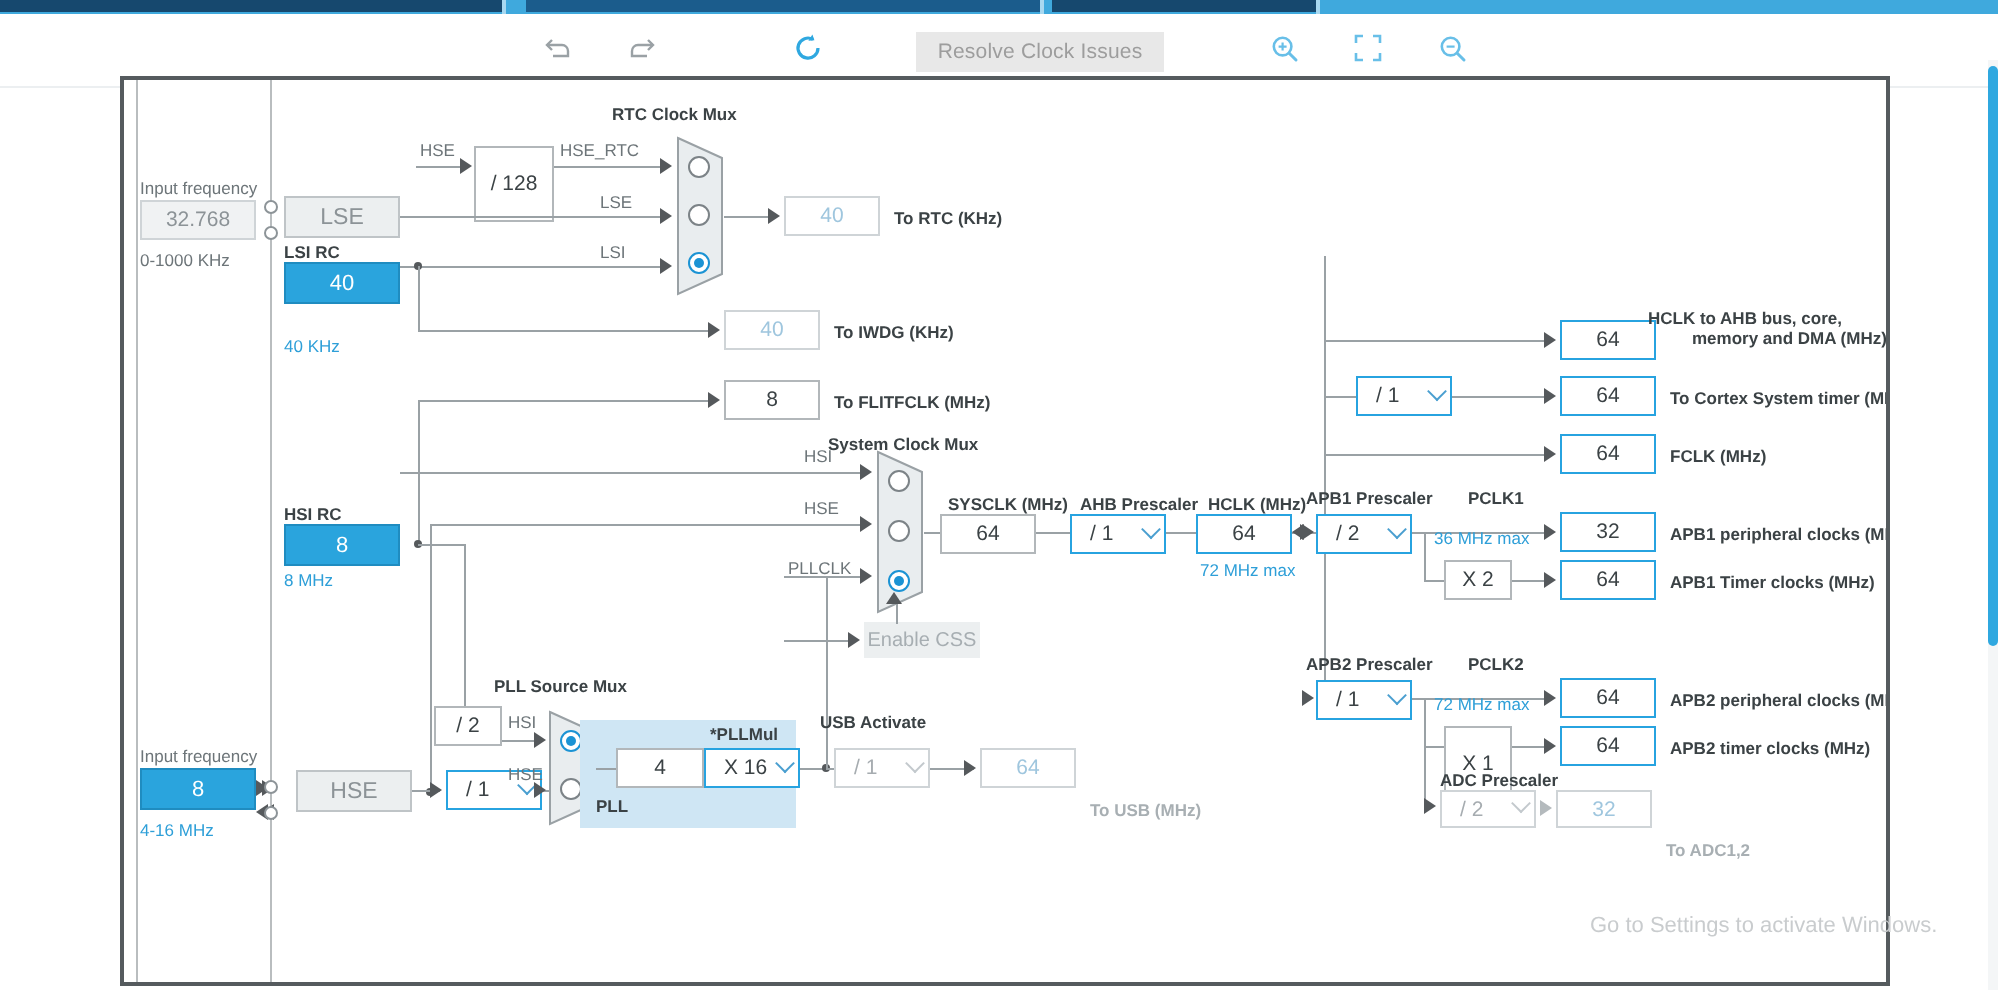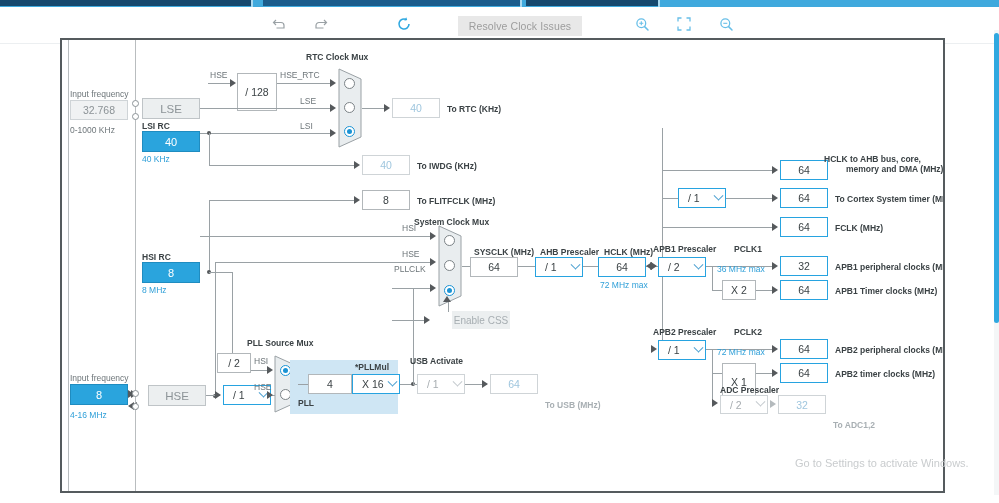--- a/index.html
+++ b/index.html
@@ -199,21 +199,21 @@
   <div class="box valgrey" style="left:8px;top:60px;width:58px;height:20px;">32.768</div>
   <div class="lbl" style="left:8px;top:85px;text-align:center;">0-1000 KHz</div>
 
   <div class="term" style="left:70px;top:60px;"></div>
   <div class="term" style="left:70px;top:73px;"></div>
 
   <div class="box srcgrey" style="left:80px;top:58px;width:58px;height:21px;">LSE</div>
 
   <div class="lbl b" style="left:80px;top:81px;">LSI RC</div>
   <div class="box src" style="left:80px;top:91px;width:58px;height:21px;">40</div>
-  <div class="lbl blue" style="left:80px;top:114px;">40 KHz</div>
+  <div class="lbl blue" style="left:80px;top:128px;">40 KHz</div>
 
   <div class="lbl b" style="left:80px;top:212px;">HSI RC</div>
   <div class="box src" style="left:80px;top:222px;width:58px;height:21px;">8</div>
   <div class="lbl blue" style="left:80px;top:245px;">8 MHz</div>
 
   <div class="lbl" style="left:8px;top:333px;">Input frequency</div>
   <div class="box src" style="left:8px;top:344px;width:58px;height:21px;">8</div>
   <div class="lbl blue" style="left:8px;top:370px;">4-16 MHz</div>
 
   <div class="arrow" style="left:66px;top:350px;"></div>
@@ -274,37 +274,37 @@
   <div class="lbl" style="left:340px;top:183px;">HSI</div>
   <div class="w wh" style="left:138px;top:196px;width:232px;"></div>
   <div class="arrow" style="left:368px;top:192px;"></div>
 
   <div class="lbl" style="left:340px;top:209px;">HSE</div>
   <div class="w wv" style="left:153px;top:222px;height:134px;"></div>
   <div class="w wh" style="left:153px;top:222px;width:217px;"></div>
   <div class="arrow" style="left:368px;top:218px;"></div>
   <div class="dot" style="left:151px;top:354px;"></div>
 
-  <div class="lbl" style="left:332px;top:224px;">PLLCLK</div>
+  <div class="lbl" style="left:332px;top:239px;">PLLCLK</div>
   <div class="w wh" style="left:330px;top:248px;width:40px;"></div>
   <div class="arrow" style="left:368px;top:244px;"></div>
 
   <div class="lbl b" style="left:352px;top:177px;">System Clock Mux</div>
   <div class="mux" style="left:376px;top:185px;width:24px;height:82px;">
     <svg width="24" height="82" viewBox="0 0 24 82" style="position:absolute;left:0;top:0;">
       <polygon points="1,1 23,11 23,71 1,81" fill="#e9edef" stroke="#9aa1a5" stroke-width="1"></polygon>
     </svg>
     <div class="radio" style="left:6px;top:10px;"></div>
     <div class="radio" style="left:6px;top:35px;"></div>
     <div class="radio on" style="left:6px;top:60px;"></div>
   </div>
 
   <div class="w wh" style="left:330px;top:280px;width:34px;"></div>
   <div class="arrow" style="left:362px;top:276px;"></div>
-  <div id="enable-css" style="left:370px;top:271px;width:58px;height:18px;margin-left:20px;">Enable CSS</div>
+  <div id="enable-css" style="left:370px;top:271px;width:58px;height:18px;">Enable CSS</div>
   <div class="w wv" style="left:386px;top:262px;height:10px;"></div>
   <div class="arrow" style="left:382px;top:255px;transform:rotate(-90deg);"></div>
 
   <div class="w wh" style="left:400px;top:226px;width:12px;"></div>
   <div class="arrow" style="left:410px;top:222px;"></div>
   <div class="lbl b" style="left:412px;top:207px;">SYSCLK (MHz)</div>
   <div class="box plain" style="left:408px;top:217px;width:48px;height:20px;">64</div>
 
   <div class="w wh" style="left:456px;top:226px;width:20px;"></div>
   <div class="arrow" style="left:474px;top:222px;"></div>

